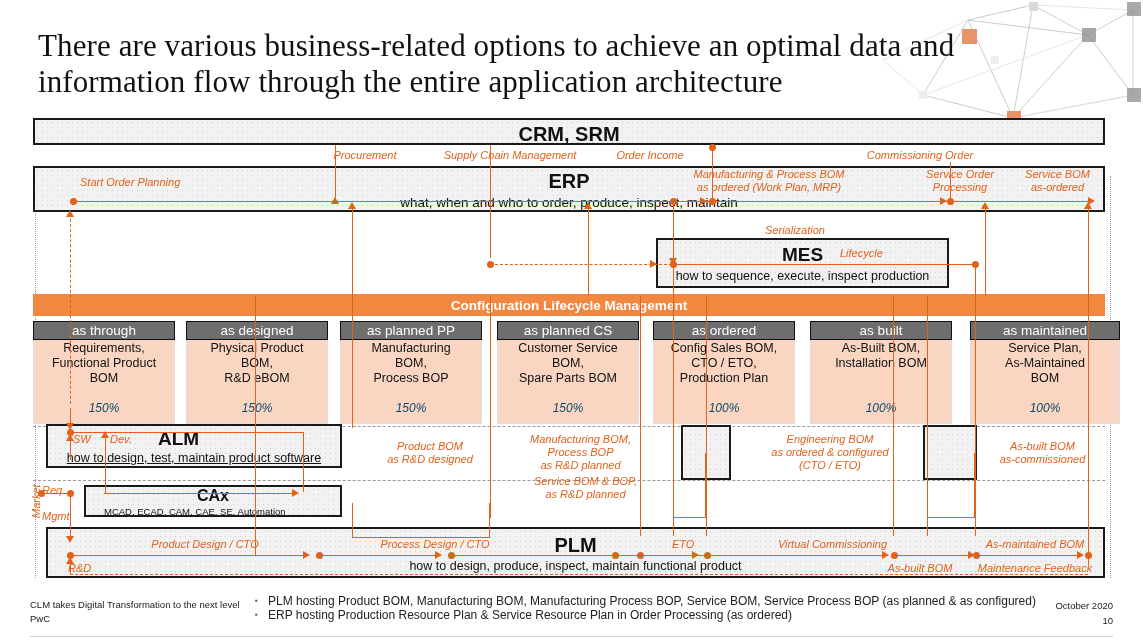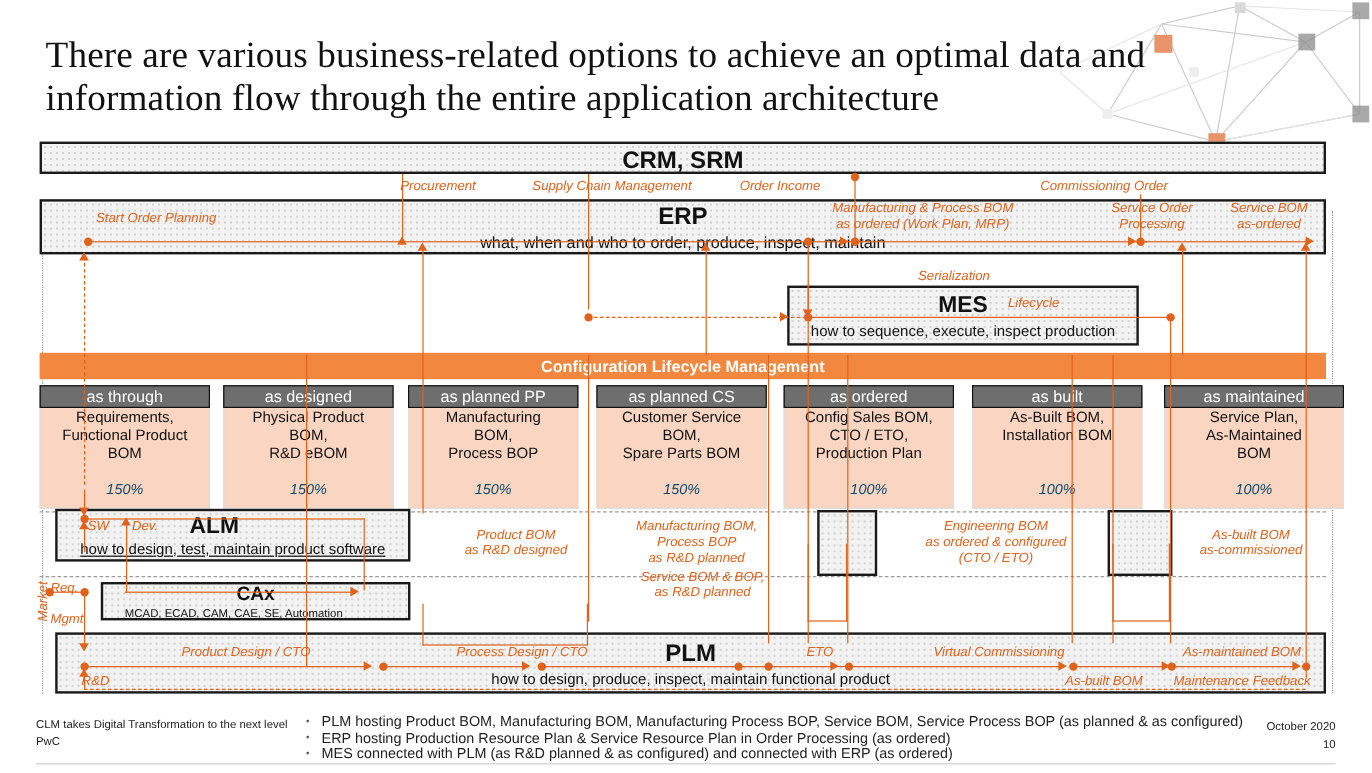--- a/index.html
+++ b/index.html
@@ -391,21 +391,20 @@
 
   </div>
 
   <div class="foot-left">
     <div>CLM takes Digital Transformation to the next level</div>
     <div>PwC</div>
   </div>
   <div class="bullets">
     <div>PLM hosting Product BOM, Manufacturing BOM, Manufacturing Process BOP, Service BOM, Service Process BOP (as planned &amp; as configured)</div>
     <div>ERP hosting Production Resource Plan &amp; Service Resource Plan in Order Processing (as ordered)</div>
-    <div>MES connected with PLM (as R&amp;D planned &amp; as configured) and connected with ERP (as ordered)</div>
   </div>
   <div class="foot-right">
     <div>October 2020</div>
     <div>10</div>
   </div>
   <div class="footrule"></div>
 
 </div>
 
 </body></html>

